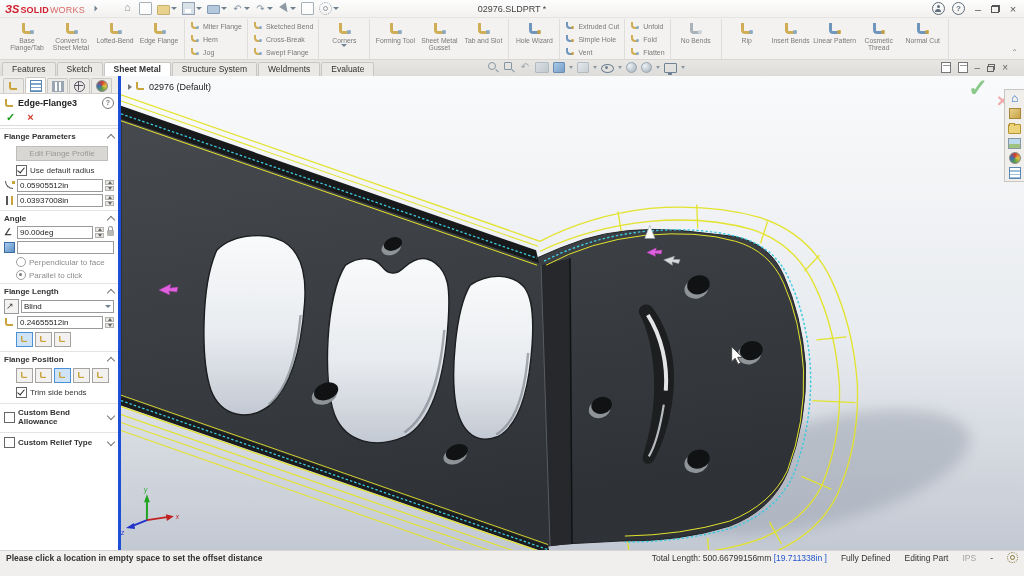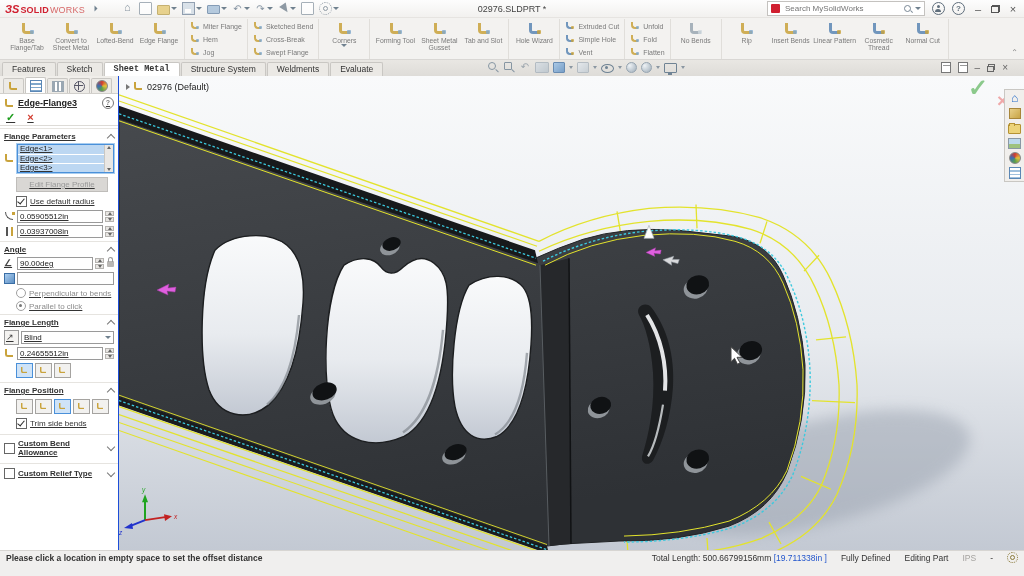--- a/index.html
+++ b/index.html
@@ -53,21 +53,21 @@
   .ric.sm{width:10px;height:10px;}
   .ric.sm::before{left:1px;top:1px;width:5px;height:5px;border-left-width:2px;border-bottom-width:2px;}
   .ric.sm::after{width:3px;height:3px;}
   .gold{--c1:#c9a33c;--c2:#7fa7cc;}
   .blue{--c1:#5b87b5;--c2:#c9a33c;}
   .slate{--c1:#9aa7b2;--c2:#d0d8de;}
   .rib-collapse{position:absolute;right:6px;bottom:2px;color:#888;font-size:8px;}
   
   .tabrow{height:16px;background:linear-gradient(#e9e7e3,#dedcd8);display:flex;align-items:flex-end;padding-left:2px;position:relative;box-sizing:border-box;}
   .dtab{padding:1px 9px 2px;font-size:8.5px;color:#333;background:#ebe9e5;border:1px solid #c9c7c3;border-bottom:none;border-radius:2px 2px 0 0;margin-right:1px;}
-  .dtab.active{background:#fff;font-weight:bold;font-family:Liberation Mono, monospace;}
+  .dtab.active{background:#fff;font-weight:bold;}
   .hud{position:absolute;left:487px;top:1px;display:flex;align-items:center;gap:4px;}
   .hicon{width:12px;height:12px;position:relative;opacity:.8;}
   .hcaret{width:0;height:0;border-left:2.5px solid transparent;border-right:2.5px solid transparent;border-top:3px solid #8b97a2;}
   .hi-mag::before{content:"";position:absolute;left:1px;top:1px;width:6px;height:6px;border:1.4px solid #6f8394;border-radius:50%;}
   .hi-mag::after{content:"";position:absolute;left:8px;top:8.5px;width:3.5px;height:1.4px;background:#6f8394;transform:rotate(45deg);}
   .hi-mag.area::before{border-radius:1px;}
   .hi-undo{color:#8b97a2;font-size:10px;line-height:12px;text-align:center;}
   .hi-pages{background:linear-gradient(135deg,#d7dee4,#b9c4cd);border:1px solid #a7b2bc;border-radius:1px;height:9px;margin-top:1px;}
   .hi-cube{background:linear-gradient(135deg,#9cc3e8,#5e8fc2);border:1px solid #4a77a8;border-radius:1px;height:9px;width:10px;margin-top:1px;}
   .hi-cube.ghost{background:linear-gradient(135deg,#e4e9ee,#c3ccd4);border-color:#aab4bd;}
@@ -79,21 +79,21 @@
   .winctl2{position:absolute;right:16px;top:2px;display:flex;align-items:center;gap:7px;color:#666;}
   .wc-doc{width:8px;height:9px;border:1px solid #777;background:#fff;position:relative;}
   .wc-doc::after{content:"";position:absolute;right:0;top:2px;left:1px;border-top:1px solid #999;}
   .wc-min{font-size:10px;line-height:10px;}
   .wc-rest{width:8px;height:8px;position:relative;}
   .wc-rest::before{content:"";position:absolute;right:0;top:0;width:5px;height:4px;border:1px solid #666;}
   .wc-rest::after{content:"";position:absolute;left:0;bottom:0;width:5px;height:4px;border:1px solid #666;background:#dedcd8;}
   .wc-close{font-size:10px;line-height:10px;}
   
   .main{display:flex;height:474px;}
-  .pm{width:118px;flex:none;background:#fff;border-right:1px solid #1d4ed8;display:flex;flex-direction:column;font-size:8px;overflow:hidden;text-decoration:underline;}
+  .pm{width:118px;flex:none;background:#fff;border-right:3px solid #1d4ed8;display:flex;flex-direction:column;font-size:8px;overflow:hidden;}
   .pm-tabs{height:17px;background:#f0eeea;border-bottom:1px solid #d2d0cc;display:flex;align-items:flex-end;padding-left:3px;gap:1px;}
   .pm-tab{width:19px;height:14px;border:1px solid #c9c7c3;border-bottom:none;background:#eceae6;border-radius:2px 2px 0 0;display:flex;align-items:center;justify-content:center;}
   .pm-tab.active{background:#fff;height:15px;}
   .mic{width:11px;height:11px;position:relative;flex:none;}
   .mic.goldL::before{content:"";position:absolute;left:1px;top:1px;width:6px;height:6px;border-left:2.5px solid #c9a33c;border-bottom:2.5px solid #c9a33c;border-radius:0 0 0 3px;}
   .mic.list{border:1px solid #5b87b5;background:repeating-linear-gradient(#fff 0 2px,#7fa7cc 2px 3.5px);width:10px;height:10px;}
   .mic.cols{background:repeating-linear-gradient(90deg,#9aa7b2 0 2px,#fff 2px 4px);border:1px solid #9aa7b2;width:10px;height:9px;}
   .mic.target{border:1.3px solid #556;border-radius:50%;width:9px;height:9px;}
   .mic.target::before{content:"";position:absolute;left:3px;top:-1px;width:1.3px;height:9px;background:#556;}
   .mic.target::after{content:"";position:absolute;top:3px;left:-1px;height:1.3px;width:9px;background:#556;}
@@ -220,26 +220,20 @@
       <span class="qa-item">
           <span class="qi doc"></span>
         </span>
       <span class="qa-item">
           <span class="qi gear"></span>
           <span class="caret"></span>
         </span>
     </div>
     <span class="tb-title">02976.SLDPRT *</span>
     <div class="tb-right">
-      <div class="searchbox">
-        <span class="sw-badge"></span>
-        <input placeholder="Search MySolidWorks" style="">
-        <span class="mag"></span>
-        <span class="caret"></span>
-      </div>
       <span class="user-ic"></span>
       <span class="help-ic">?</span>
       <span class="win-min">–</span>
       <span class="win-rest"></span>
       <span class="win-close">×</span>
     </div>
   </div>
 
   <div class="ribbon">
     <div class="rgroup">
@@ -442,32 +436,20 @@
       </div>
       <div class="pm-actions">
         <span class="ok-check">✓</span>
         <span class="cancel-x">×</span>
       </div>
       <div class="pm-scroll">
         <div class="sec-h">
             <span>Flange Parameters</span>
             <i class="chv up"></i>
           </div>
-        <div class="row">
-          <span class="mic goldL"></span>
-          <div class="listbox">
-            <div class="li">Edge&lt;1&gt;</div>
-            <div class="li">Edge&lt;2&gt;</div>
-            <div class="li">Edge&lt;3&gt;</div>
-            <div class="lb-sb">
-                <span class="tri-u"></span>
-                <span class="tri-d"></span>
-              </div>
-          </div>
-        </div>
         <button class="btn-dis">Edit Flange Profile</button>
         <label class="cb-row">
           <span class="cb on"></span>
           <span>Use default radius</span>
         </label>
         <div class="row">
           <span class="mic arc"></span>
           <span class="f-input">0.05905512in</span>
           <span class="spin">
               <span>
@@ -507,21 +489,21 @@
               </span>
             </span>
           <span class="lock"></span>
         </div>
         <div class="row">
           <span class="mic cube"></span>
           <span class="f-input"></span>
         </div>
         <label class="rd-row">
           <span class="rd"></span>
-          <span>Perpendicular to bends</span>
+          <span>Perpendicular to face</span>
         </label>
         <label class="rd-row">
           <span class="rd on"></span>
           <span>Parallel to click</span>
         </label>
 
         <div class="sec-h">
             <span>Flange Length</span>
             <i class="chv up"></i>
           </div>

